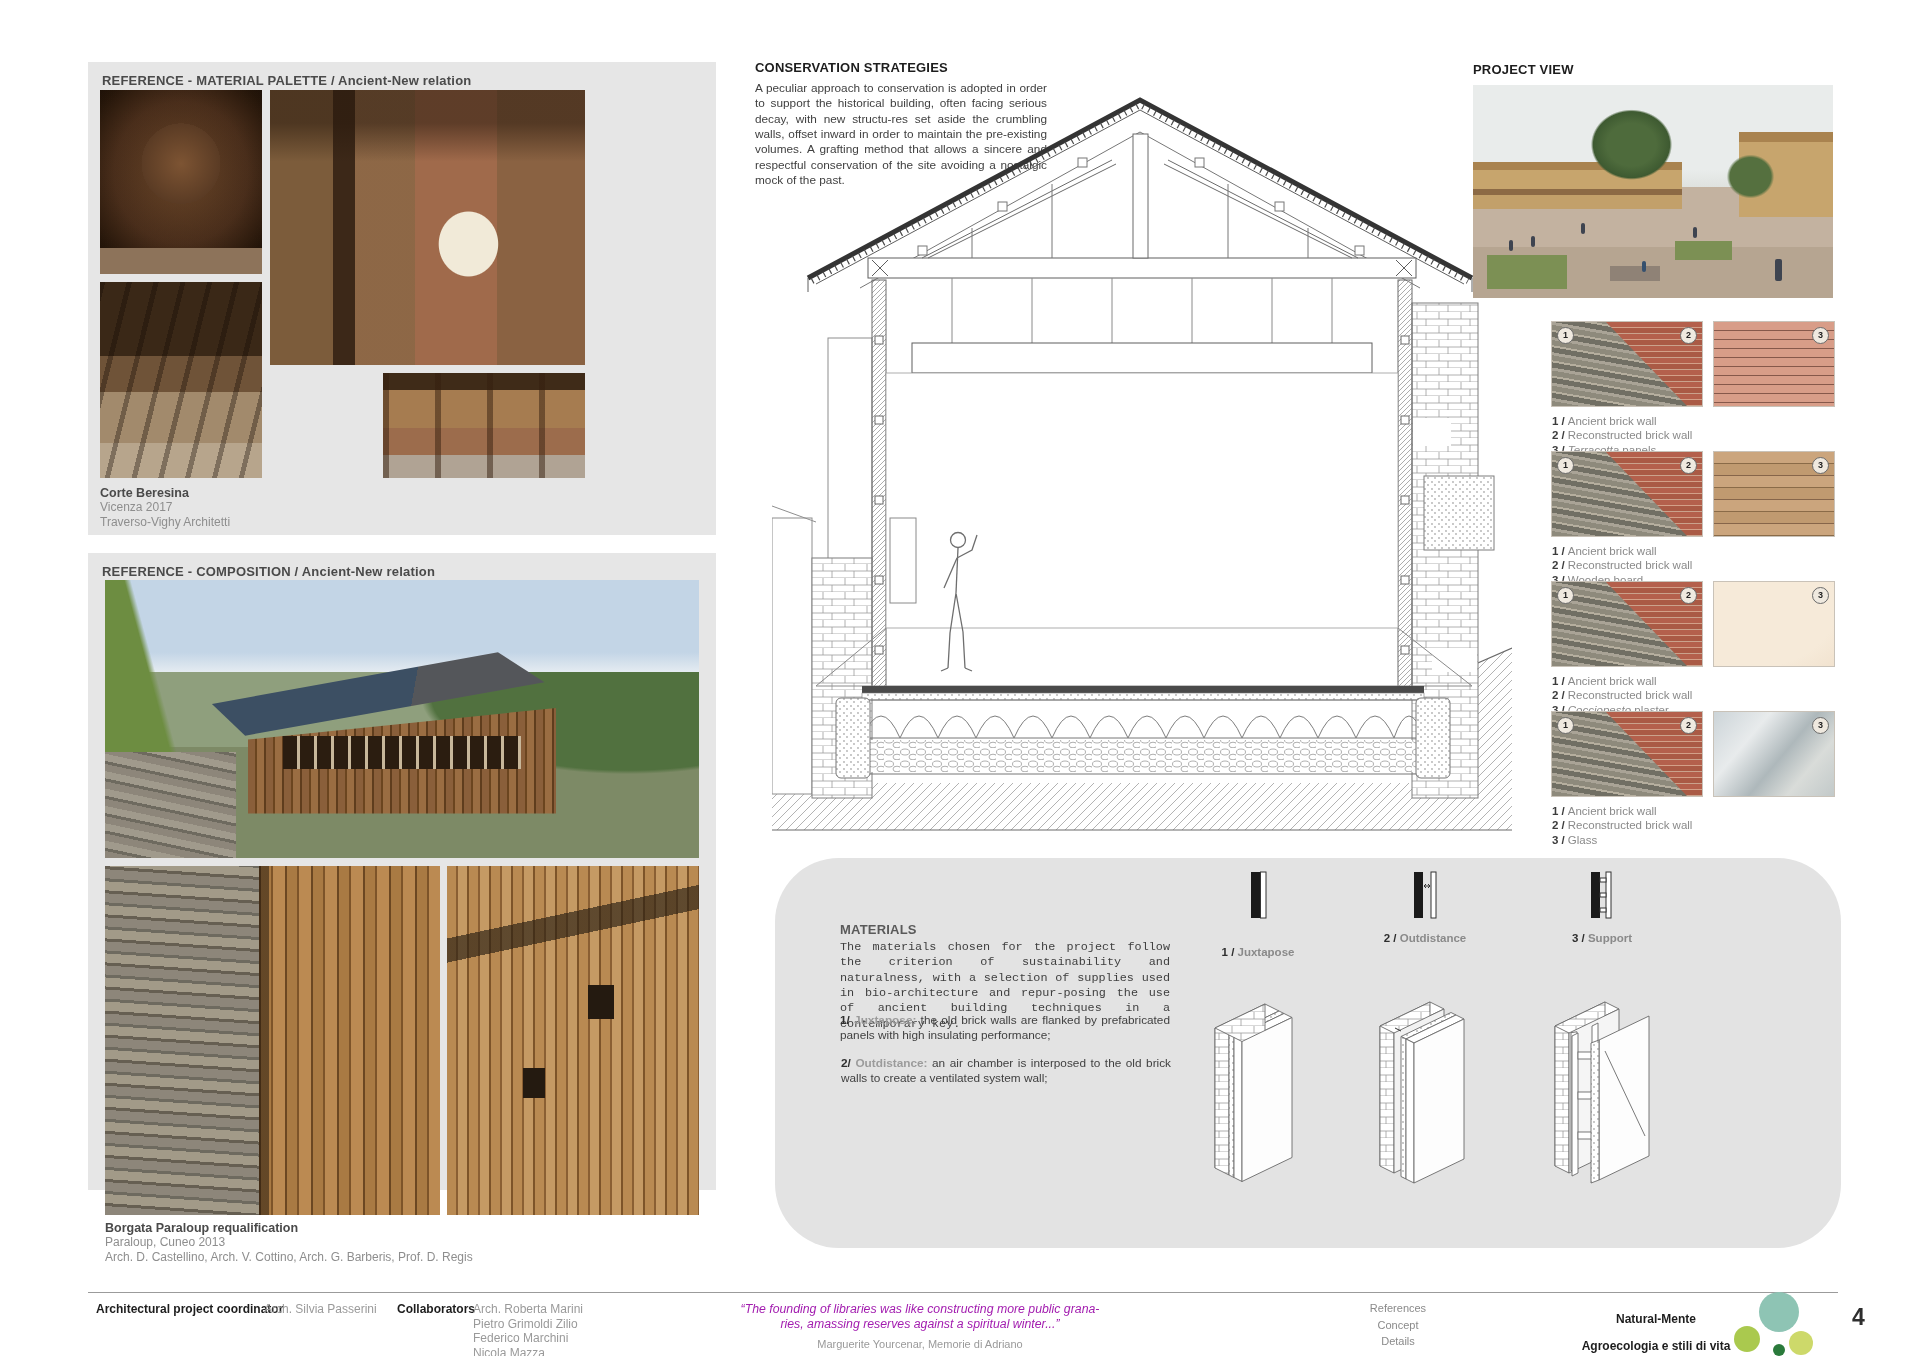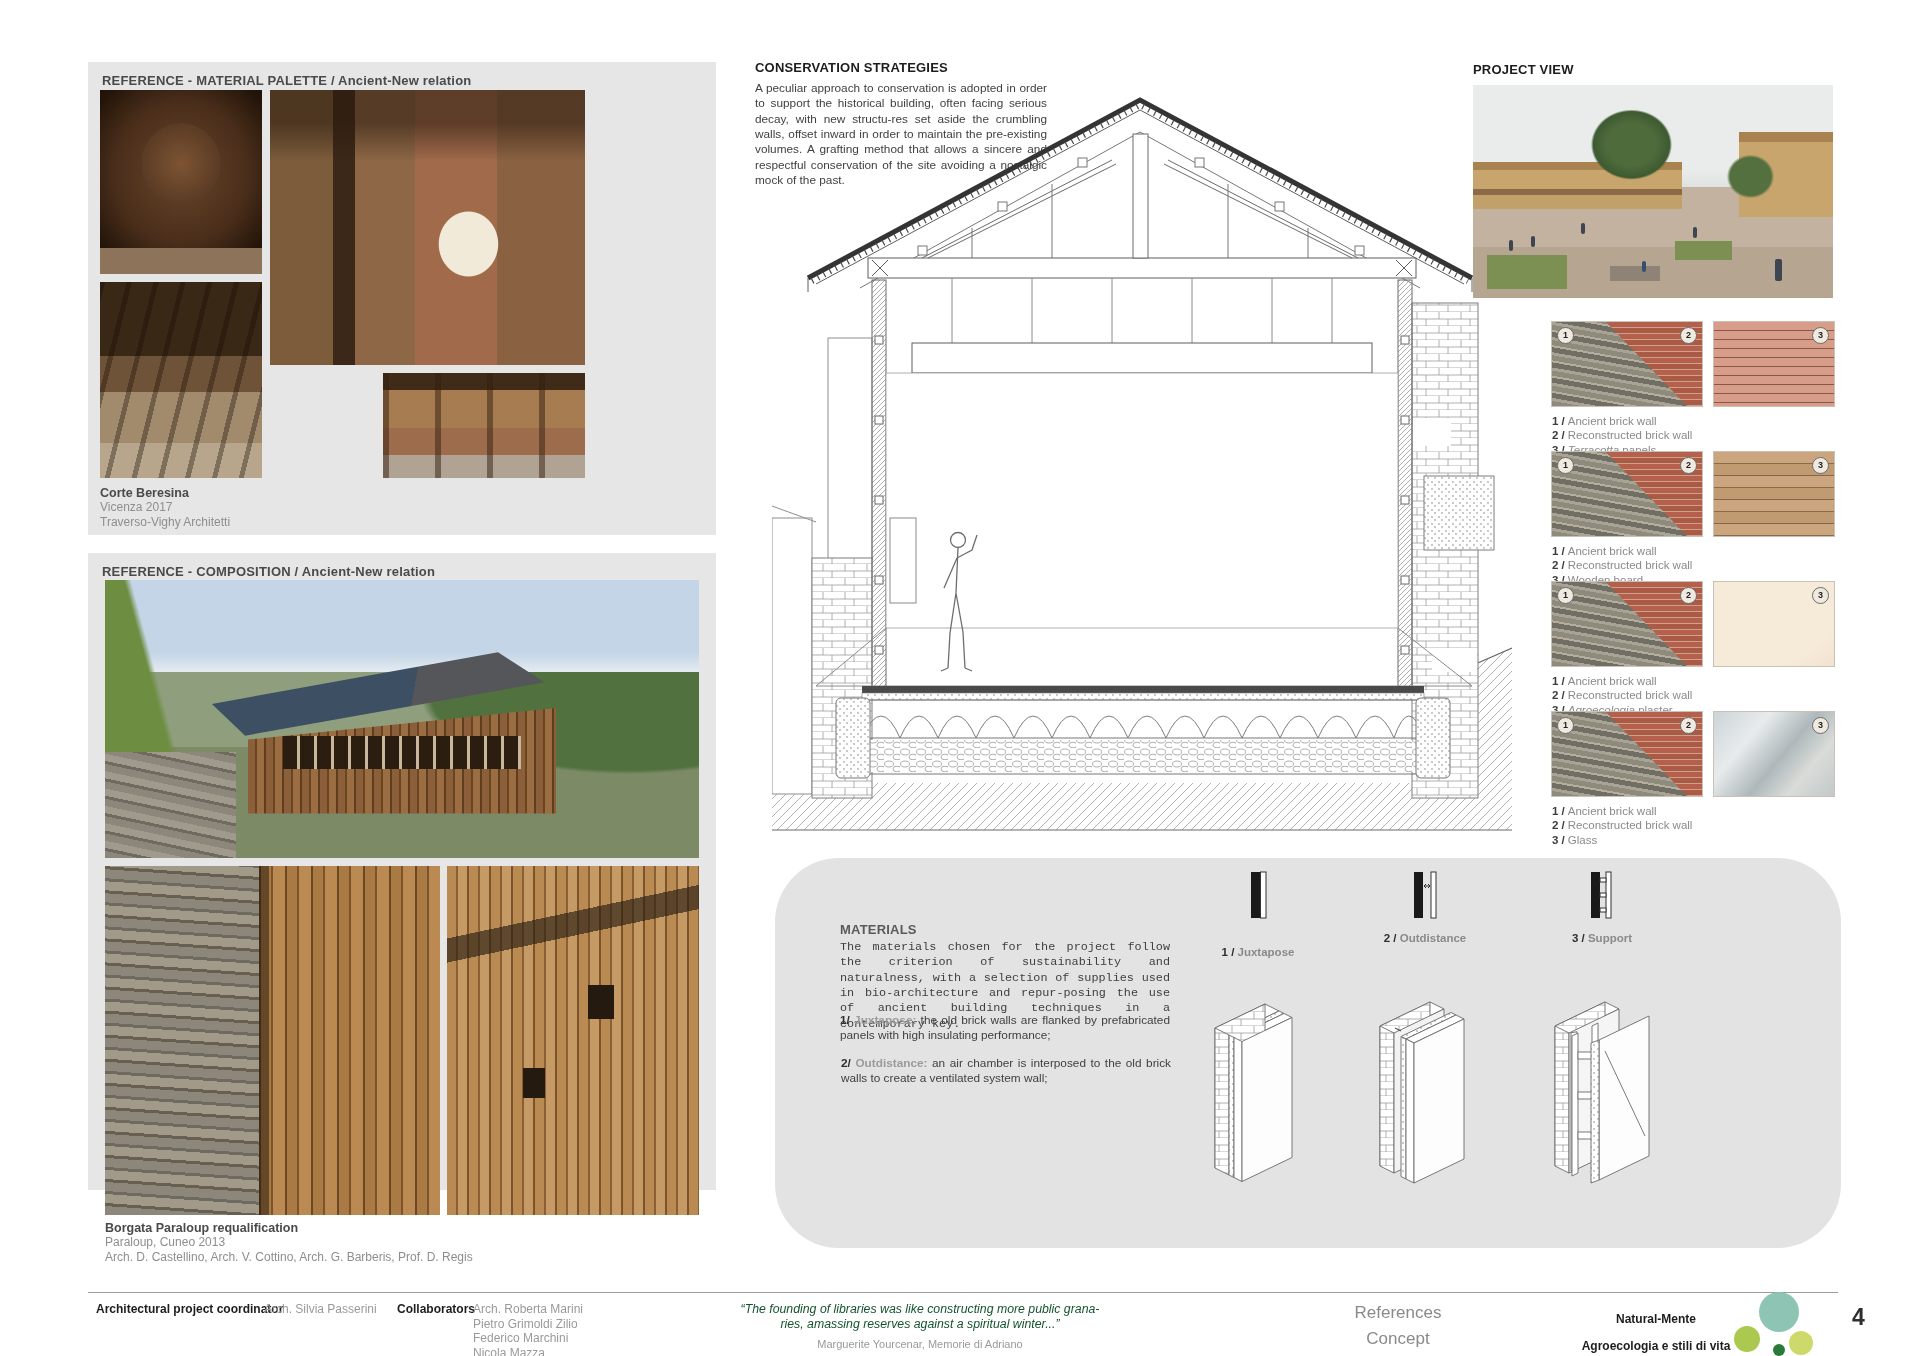--- a/index.html
+++ b/index.html
@@ -84,23 +84,23 @@
   .mat-item b{color:#2e2e2e;}
   .mat-item .kw{color:#9b9b9b;font-weight:bold;}
   .diag-label{font-size:11.5px;text-align:center;width:120px;}
   .diag-label b{color:#2e2e2e;}
   .diag-label span{color:#8a8a8a;font-weight:bold;}
 
   
   .footer-line{height:1px;background:#9b9b9b;}
   .f-bold{font-size:12px;font-weight:bold;color:#1d1d1d;}
   .f-grey{font-size:12px;color:#9a9a9a;line-height:1.22;}
-  .quote{font-size:12.3px;color:#14532d;font-style:italic;text-align:center;line-height:1.25;}
+  .quote{font-size:12.3px;color:#a21caf;font-style:italic;text-align:center;line-height:1.25;}
   .quote-attr{font-size:11px;color:#9a9a9a;text-align:center;}
-  .nav-item{font-size:17px;color:#8a8a8a;text-align:center;line-height:1.5;cursor:pointer;}
+  .nav-item{font-size:11px;color:#8a8a8a;text-align:center;line-height:1.5;cursor:pointer;}
   .brand{font-size:12px;font-weight:bold;color:#1d1d1d;text-align:center;line-height:1.28;margin-top:12px;}
   .page-num{font-size:23px;font-weight:bold;color:#2e2e2e;}
 </style>
 </head>
 <body>
 
 <section class="abs panel" style="left:88px;top:62px;width:628px;height:473px;">
   <div class="abs panel-title" style="left:14px;top:11px;">REFERENCE - MATERIAL PALETTE / Ancient-New relation</div>
   <div class="photo ph-arch" style="left:12px;top:28px;width:162px;height:184px;"></div>
   <div class="photo ph-brickwood" style="left:182px;top:28px;width:315px;height:275px;"></div>
@@ -296,21 +296,21 @@
     <div class="rubble"></div>
     <span class="badge" style="left:5px;top:5px;">1</span>
     <span class="badge" style="right:5px;top:5px;">2</span>
   </div>
   <div class="swatch right sw-plaster">
     <span class="badge" style="right:5px;top:5px;">3</span>
   </div>
   <div class="sample-caption">
     <div class="s-line"><b>1 /</b><i></i><span>Ancient brick wall</span></div>
     <div class="s-line"><b>2 /</b><i></i><span>Reconstructed brick wall</span></div>
-    <div class="s-line"><b>3 /</b><i>Agroecologia</i><span> plaster</span></div>
+    <div class="s-line"><b>3 /</b><i>Cocciopesto</i><span> plaster</span></div>
   </div>
 </div>
 
 <div class="sample-group" style="top:712px;">
   <div class="swatch brick">
     <div class="rubble"></div>
     <span class="badge" style="left:5px;top:5px;">1</span>
     <span class="badge" style="right:5px;top:5px;">2</span>
   </div>
   <div class="swatch right sw-glass">

